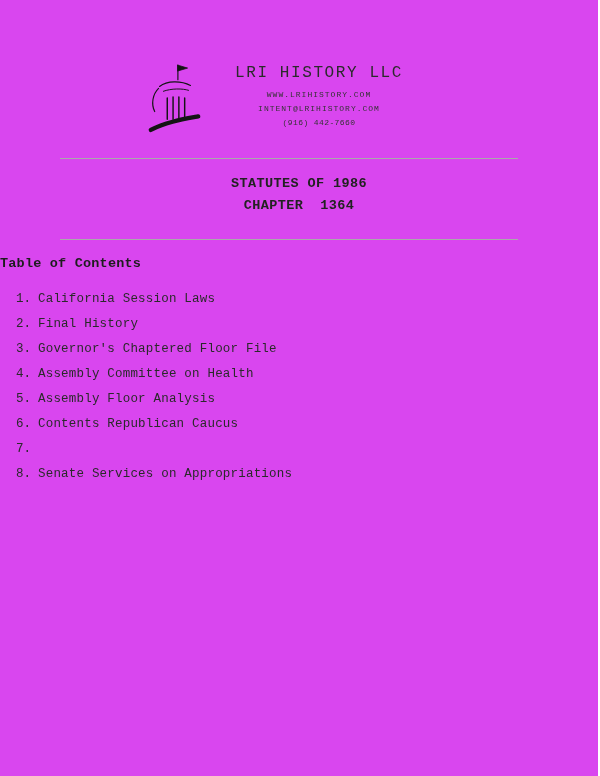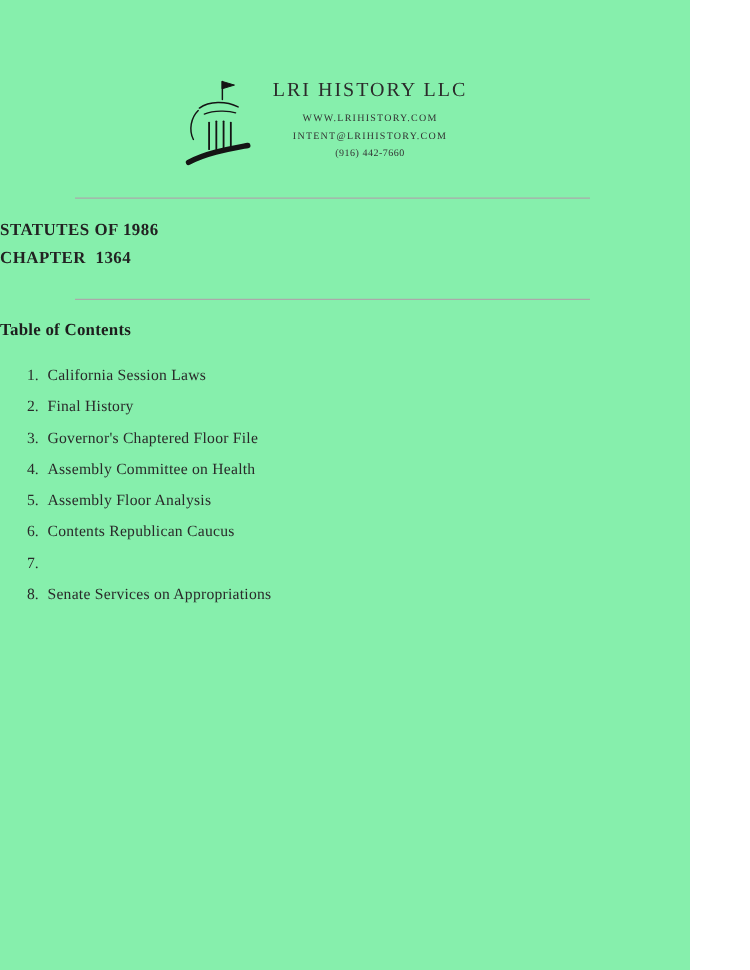--- a/index.html
+++ b/index.html
@@ -6,24 +6,25 @@
   html, body { background: #ffffff; }
   body {
     width: 600px;
     height: 776px;
     font-family: "Liberation Serif", "DejaVu Serif", serif;
     color: #1f1f1f;
     position: relative;
     overflow: hidden;
   }
   .page {
-    width: 552px;
+    width: 598px;
     height: 776px;
-    background: #86efac;
+    background: #d946ef;
     position: relative;
+    font-family: Liberation Mono, monospace;
   }
 
   
   .letterhead {
     position: relative;
     padding-top: 64px;
     height: 158px;
   }
   .logo {
     position: absolute;
@@ -61,21 +62,21 @@
     border: none;
     border-top: 1px solid #aaaaaa;
     margin-left: 60px;
     margin-right: 80px;
   }
   .rule-top { margin-top: 0; }
   .rule-mid { margin-top: 22px; }
 
   
   .title-block {
-    text-align: left;
+    text-align: center;
     padding-top: 14px;
   }
   .title-line {
     font-size: 13.5px;
     font-weight: bold;
     line-height: 22px;
     letter-spacing: 0.4px;
     color: #222222;
     white-space: pre-wrap;
   }

